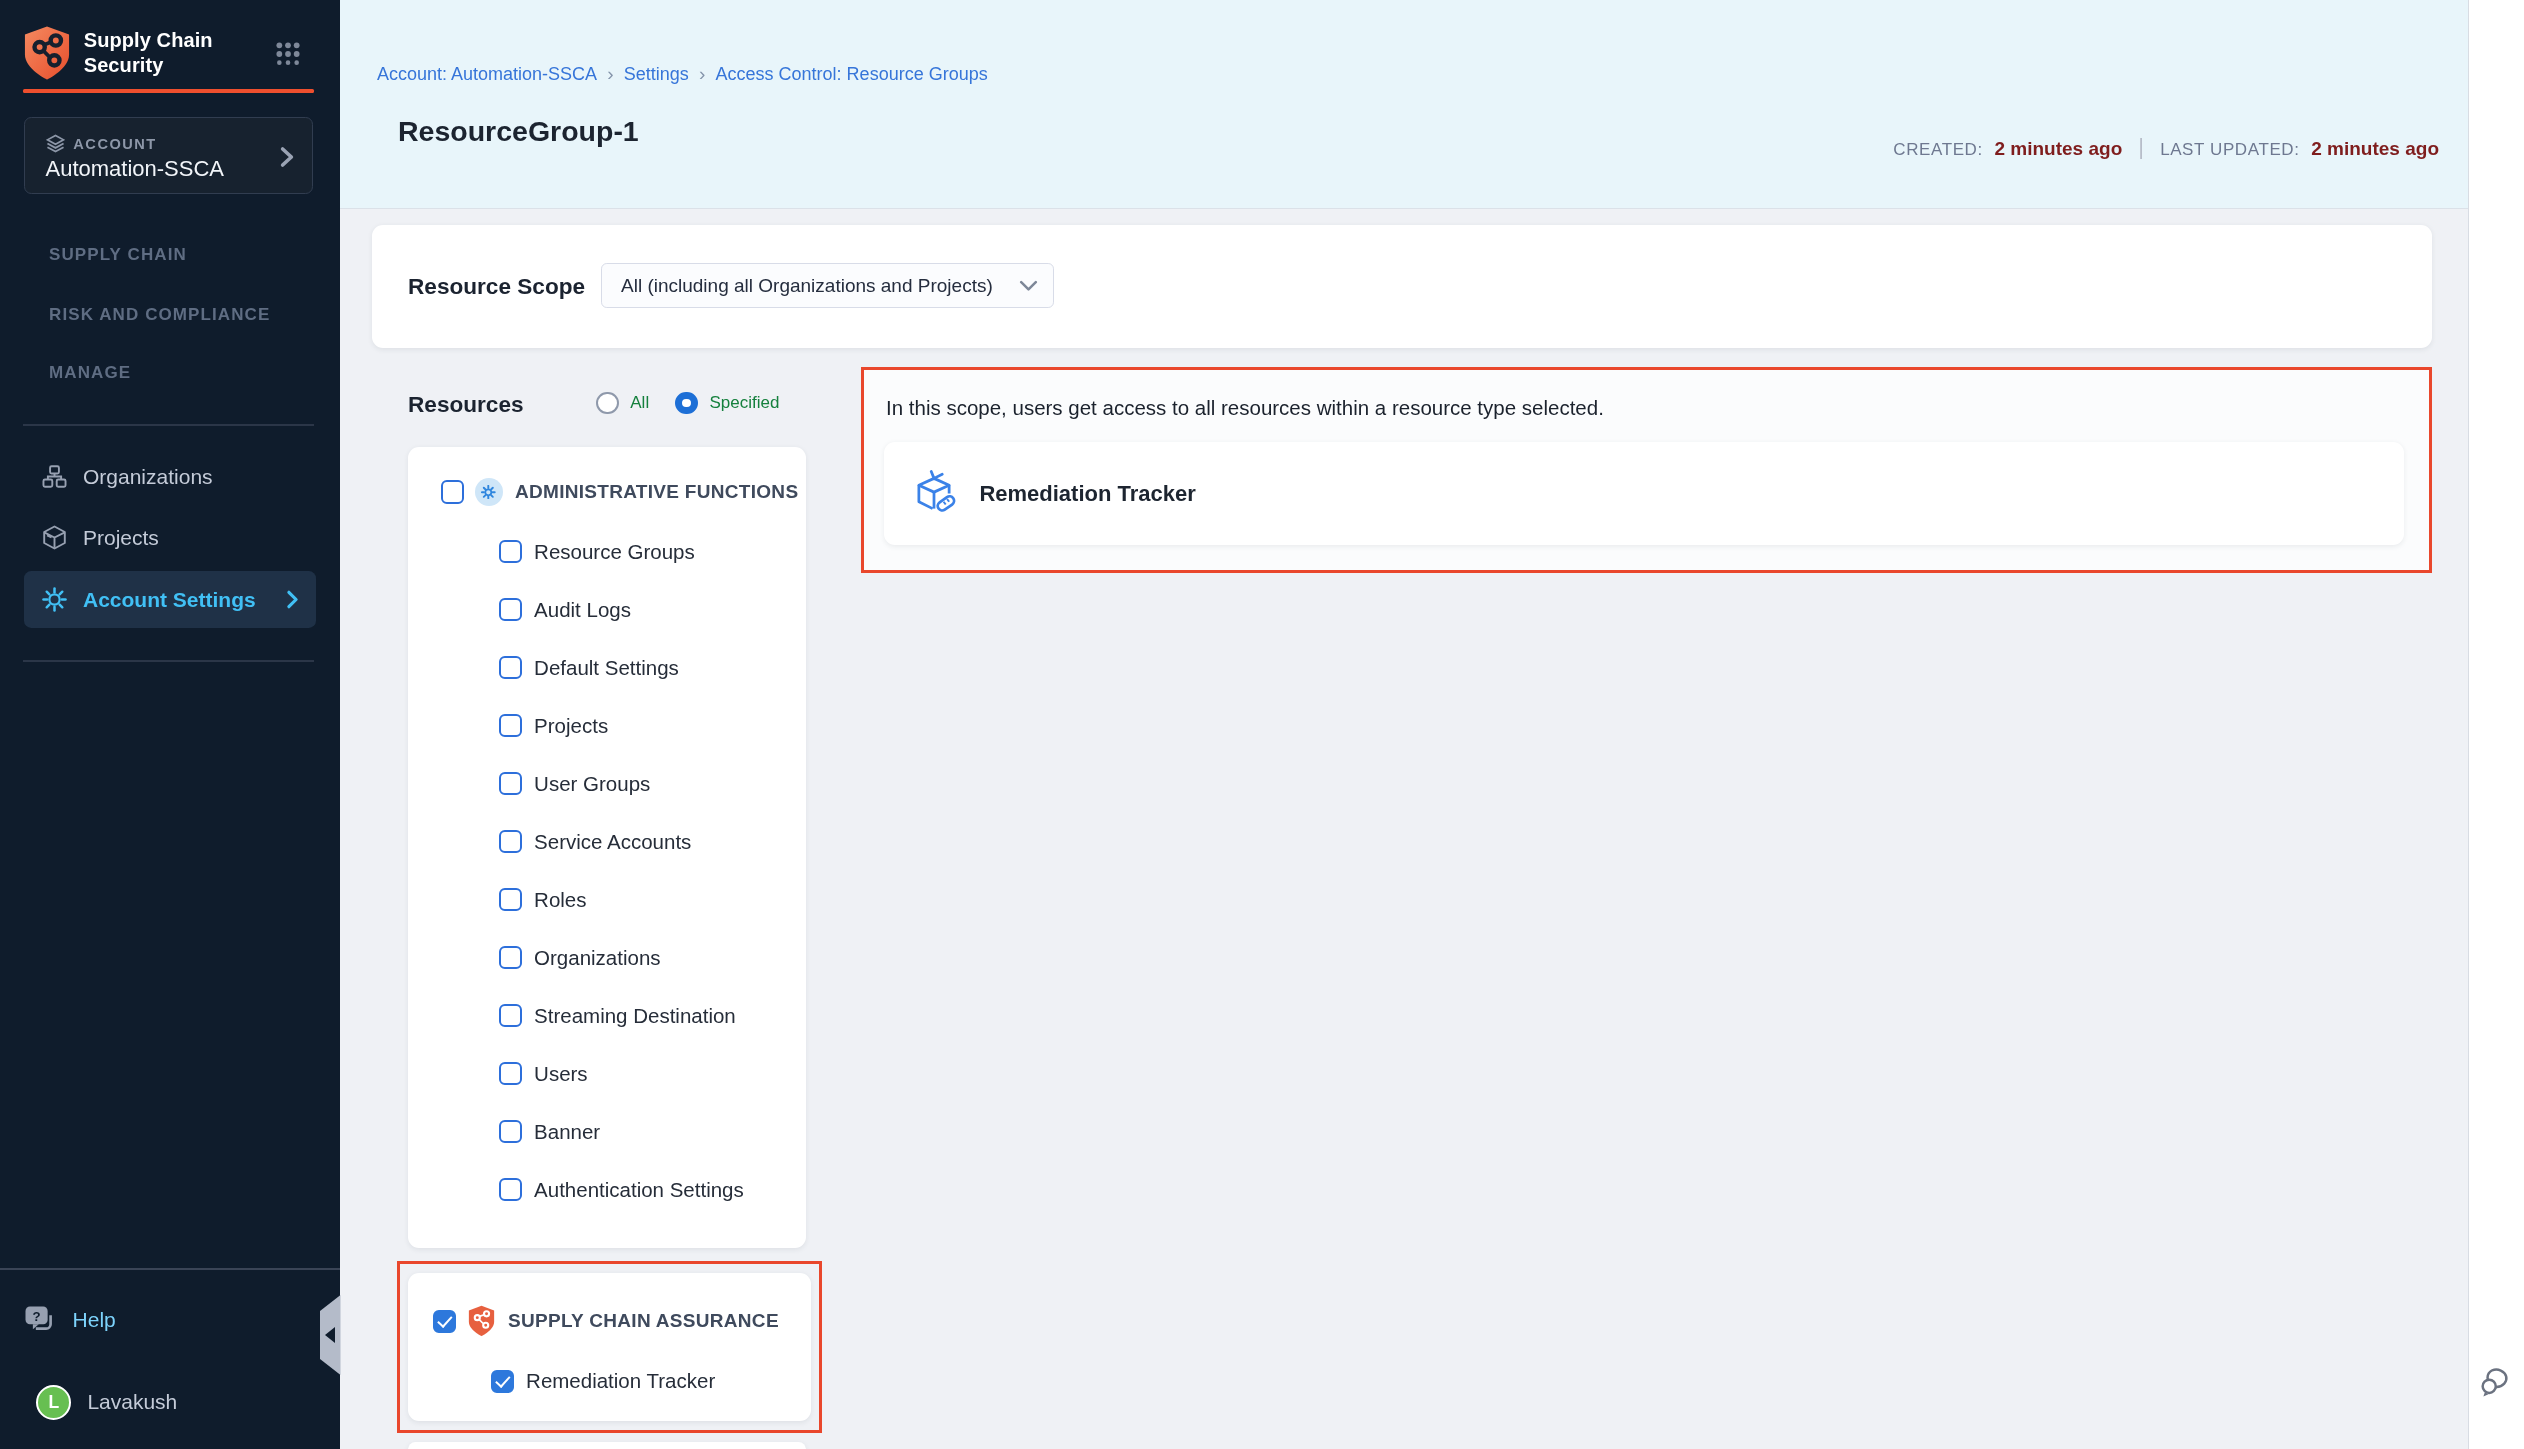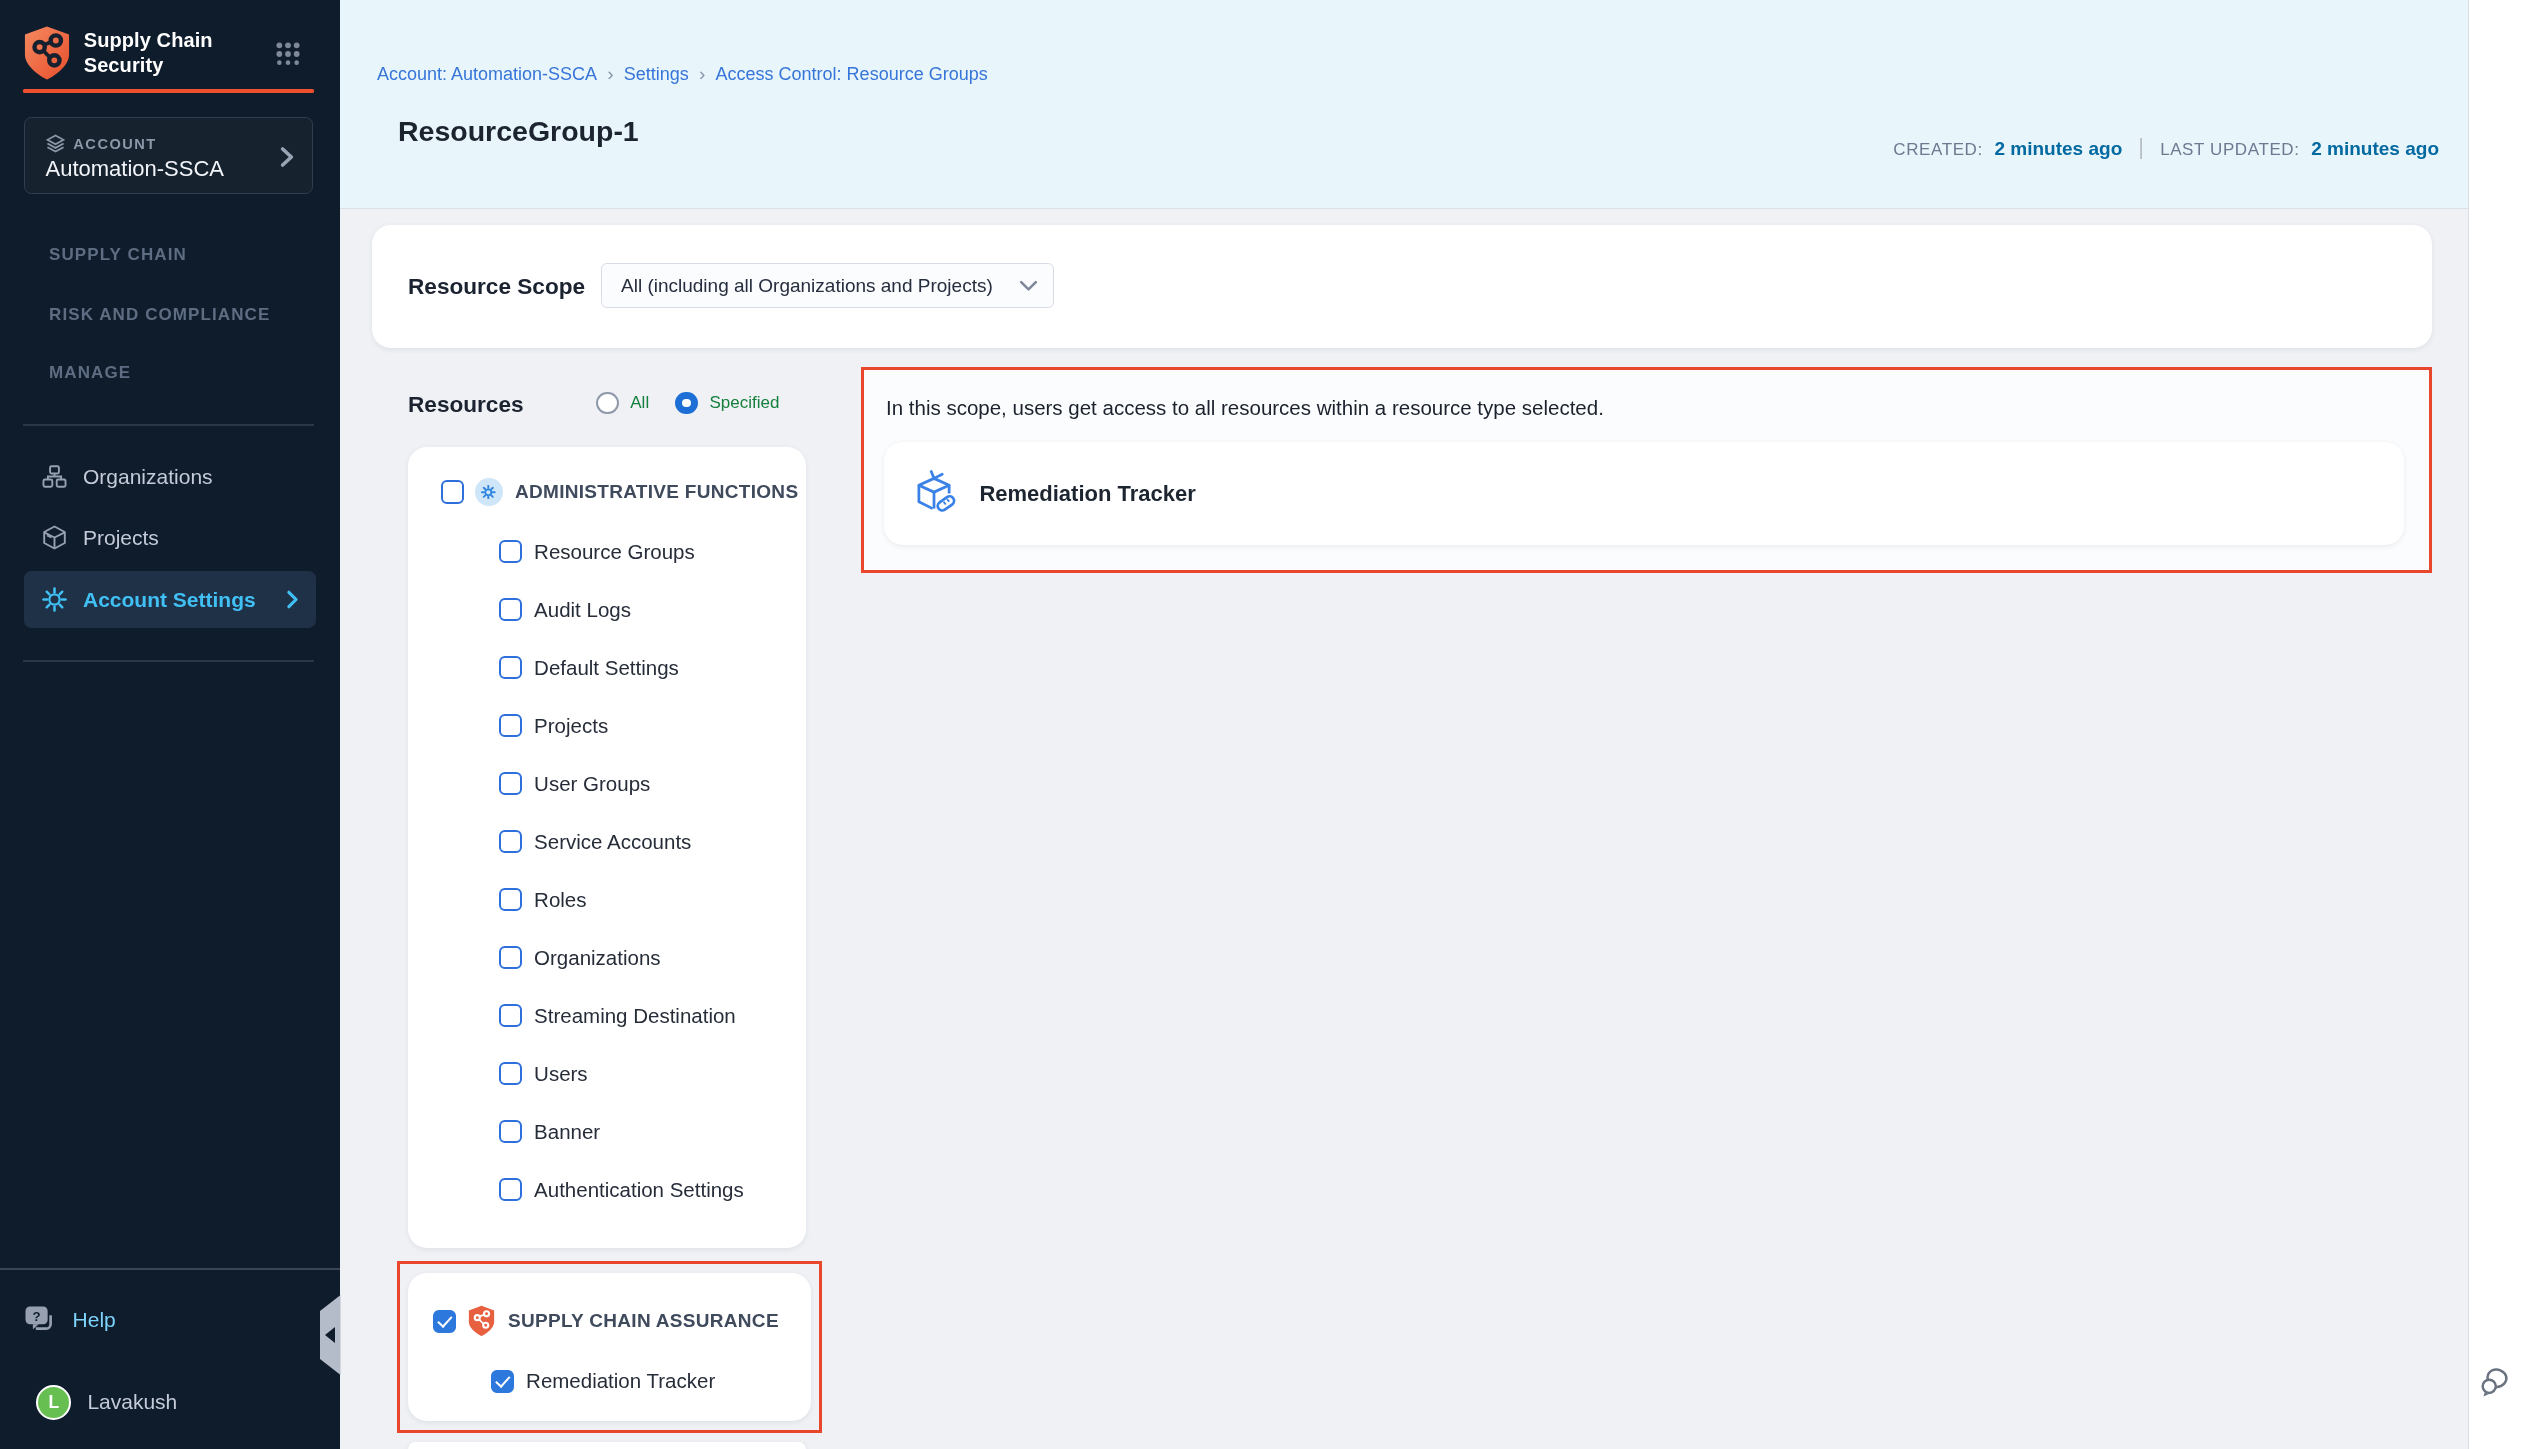--- a/index.html
+++ b/index.html
@@ -44,24 +44,24 @@
   .right-strip { position:absolute; left:2468px; top:0; width:57px; height:1449px; background:#ffffff; border-left:1.5px solid #d8dce3; z-index:4; }
   .chat-fab { position:absolute; left:10.2px; top:1363px; width:35px; height:35px; cursor:pointer; }
 
   .header-band { position:absolute; left:340px; top:0; width:2128px; height:209px; background:#e8f5fa; border-bottom:1.5px solid #dbe1e8; }
   .breadcrumb { position:absolute; left:37px; top:63px; display:flex; align-items:center; gap:10.2px; font-size:18px; }
   .crumb { color:#3675d9; cursor:pointer; }
   .crumb-sep { color:#8595ab; font-size:19px; }
   .page-title { position:absolute; left:58px; top:115px; font-size:28.5px; font-weight:700; color:#1c2430; }
   .meta { position:absolute; right:29px; top:134px; display:flex; align-items:flex-end; gap:11.7px; }
   .meta-label { color:#6e7890; font-size:17px; letter-spacing:0.6px; }
-  .meta-value { color:#0369a1; font-size:19px; font-weight:700; }
+  .meta-value { color:#7f1d1d; font-size:19px; font-weight:700; }
   .meta-sep { color:#b7bdc9; font-size:22px; font-weight:300; padding:0 4.4px; }
 
-  .card { background:#ffffff; border-radius:19px; box-shadow:0 1.5px 5.8px rgba(40,50,70,.08); }
+  .card { background:#ffffff; border-radius:11px; box-shadow:0 1.5px 5.8px rgba(40,50,70,.08); }
 
   .scope-card { position:absolute; left:372px; top:225px; width:2060px; height:123px; display:flex; align-items:center; }
   .scope-label { margin-left:36px; font-size:22.6px; font-weight:700; color:#1b2330; }
   .dropdown { position:absolute; left:229px; top:38px; width:453px; height:45px; background:#fbfcfe; border:1.5px solid #d8dce8; border-radius:5.8px; display:flex; align-items:center; cursor:pointer; }
   .dropdown-value { margin-left:19px; font-size:19px; color:#252d3e; }
   .dropdown-chevron { margin-left:auto; margin-right:14.6px; }
 
   .resources-head { position:absolute; left:372px; top:386px; width:511px; height:47px; }
   .resources-title { position:absolute; left:36px; top:5.8px; font-size:22.6px; font-weight:700; color:#1b2330; }
   .radio-group { position:absolute; left:224px; top:5.8px; display:flex; align-items:center; gap:26px; }

